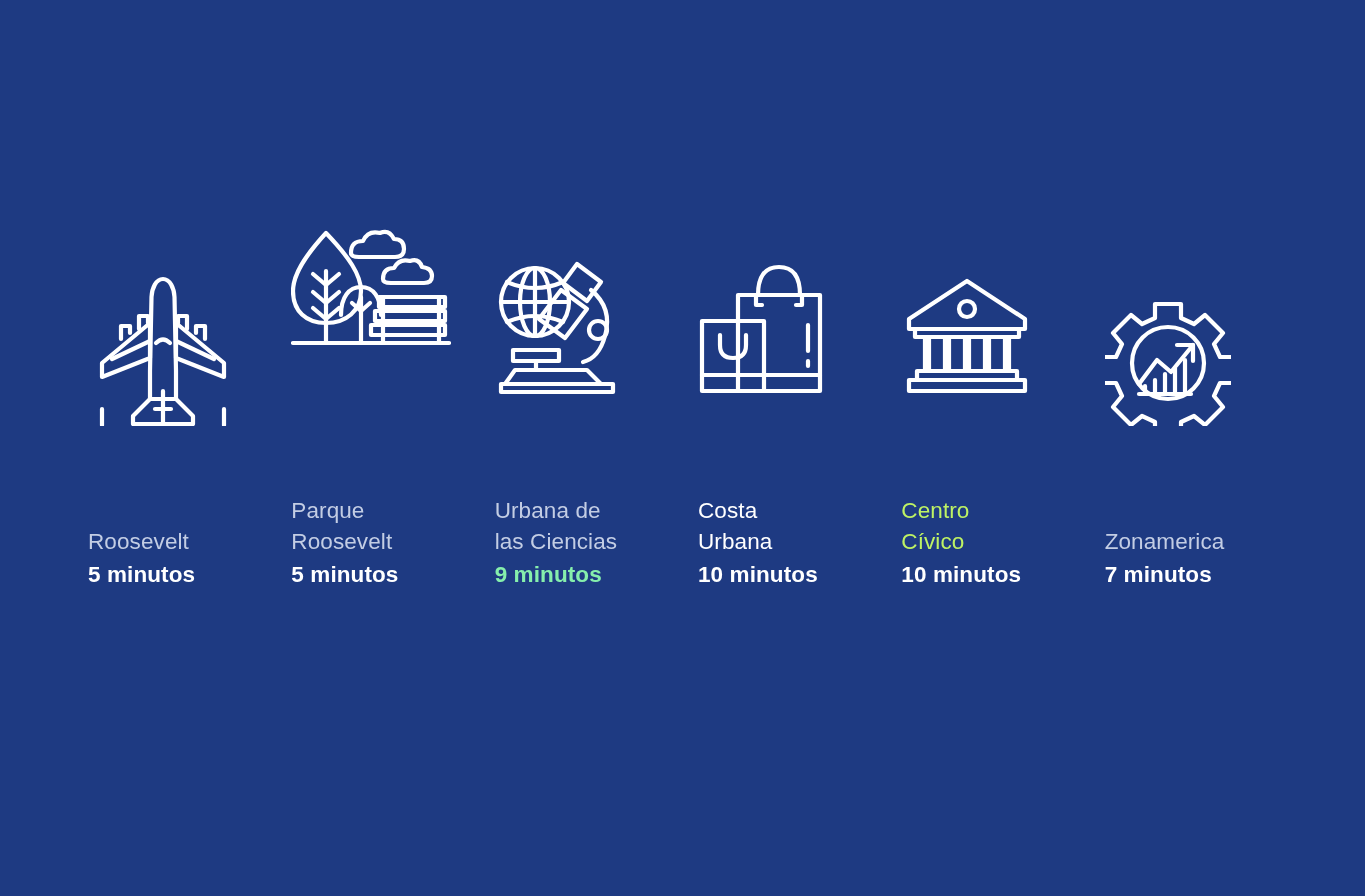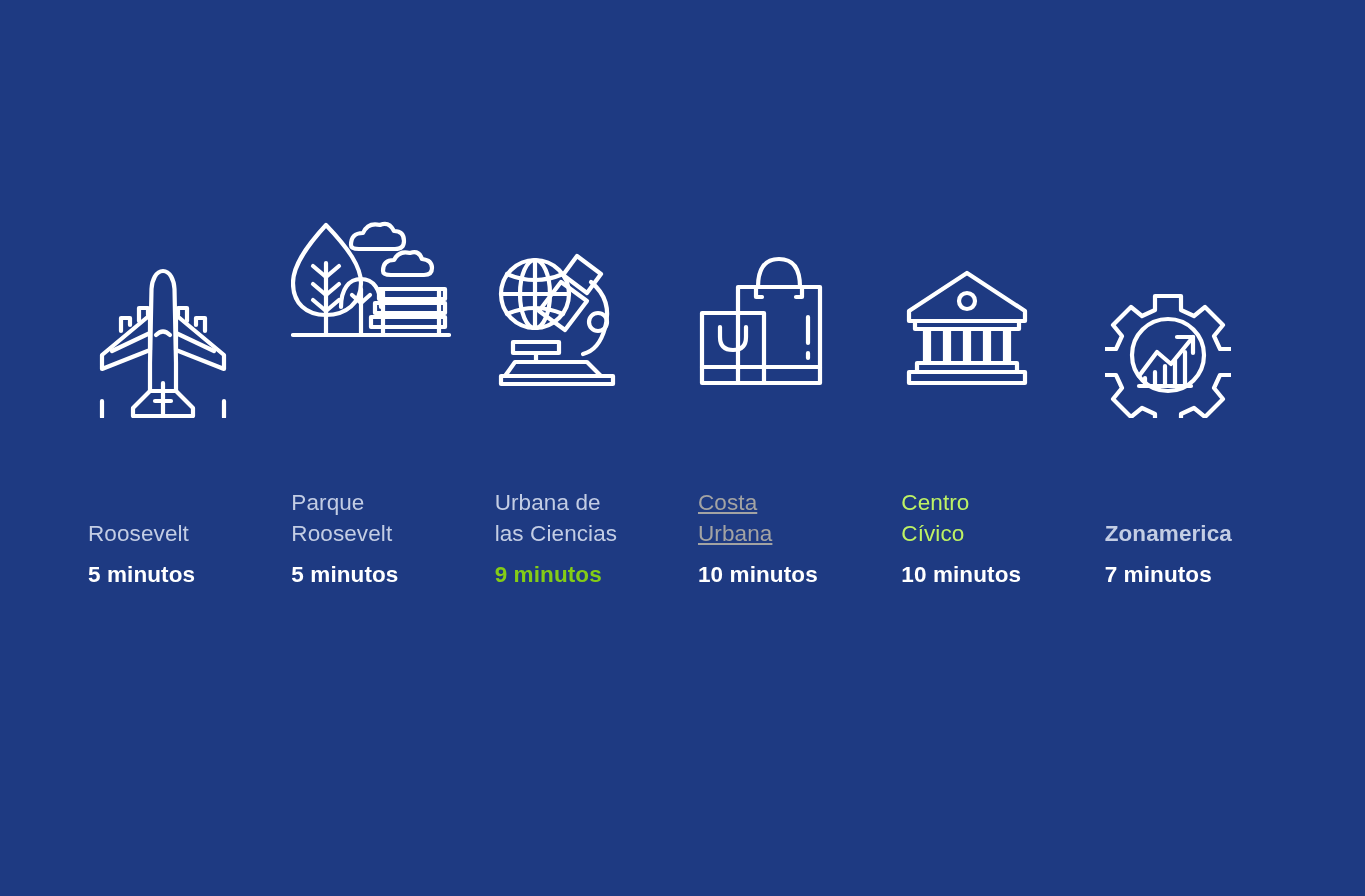--- a/index.html
+++ b/index.html
@@ -50,21 +50,21 @@
     color:#c3cde4;
     letter-spacing:0.1px;
     white-space:pre-line;
   }
   .poi-time {
     font-size:22.5px;
     line-height:31px;
     font-weight:700;
     color:#ffffff;
     letter-spacing:0.1px;
-    margin-top:10px;
+    margin-top:2px;
   }
 </style>
 </head>
 <body style="background: rgb(30, 58, 130);">
 
 <div id="poi-section" style="background: rgb(30, 58, 130);">
   <div id="poi-row">
 
     <div class="poi-item">
       <div class="poi-icon">
@@ -166,21 +166,21 @@
           <path d="M18 90 l46 0 0 11 -46 0 Z"></path>
           <path d="M41 101 l0 9"></path>
 
           <path d="M10 124 l10-14 72 0 14 14 Z"></path>
           <path d="M6 124 l112 0 0 8 -112 0 Z"></path>
         </svg>
       </div>
       <div class="poi-text">
         <div class="poi-name" style="color: rgb(195, 205, 228);">Urbana de
 las Ciencias</div>
-        <div class="poi-time" style="color: #84cc16;">9 minutos</div>
+        <div class="poi-time" style="color: #86efac;">9 minutos</div>
       </div>
     </div>
 
     <div class="poi-item">
       <div class="poi-icon">
         <svg width="126" height="132" viewBox="0 0 126 132" fill="none" stroke="#ffffff" stroke-width="4.2" stroke-linejoin="round" stroke-linecap="round">
 
           <path d="M40 32 l82 0 0 96 -82 0 Z"></path>
 
           <path d="M60 32 q0-28 21-28 q21 0 21 28"></path>
@@ -192,21 +192,21 @@
           <path d="M110 62 l0 26"></path>
           <path d="M110 98 l0 5"></path>
 
           <path d="M4 58 l62 0 0 70 -62 0 Z"></path>
           <path d="M4 112 l62 0"></path>
 
           <path d="M22 72 l0 10 q0 13 13 13 q13 0 13-13 l0-10"></path>
         </svg>
       </div>
       <div class="poi-text">
-        <div class="poi-name" style="color: #a3a3a3; text-decoration: underline;">Costa
+        <div class="poi-name" style="color: #ffffff;">Costa
 Urbana</div>
         <div class="poi-time" style="color: rgb(255, 255, 255);">10 minutos</div>
       </div>
     </div>
 
     <div class="poi-item">
       <div class="poi-icon">
         <svg width="132" height="118" viewBox="0 0 132 118" fill="none" stroke="#ffffff" stroke-width="4.2" stroke-linejoin="round" stroke-linecap="round">
 
           <path d="M66 4 L124 42 l0 10 -116 0 0-10 Z"></path>
@@ -251,19 +251,19 @@
           <path d="M40 94 l0-8"></path>
           <path d="M50 94 l0-14"></path>
           <path d="M60 94 l0-20"></path>
           <path d="M70 94 l0-26"></path>
           <path d="M80 94 l0-34"></path>
 
           <path d="M34 94 l52 0"></path>
         </svg>
       </div>
       <div class="poi-text">
-        <div class="poi-name" style="color: rgb(195, 205, 228); font-weight: bold;">Zonamerica</div>
+        <div class="poi-name" style="color: rgb(195, 205, 228);">Zonamerica</div>
         <div class="poi-time" style="color: rgb(255, 255, 255);">7 minutos</div>
       </div>
     </div>
 
   </div>
 </div>
 
 </body></html>

